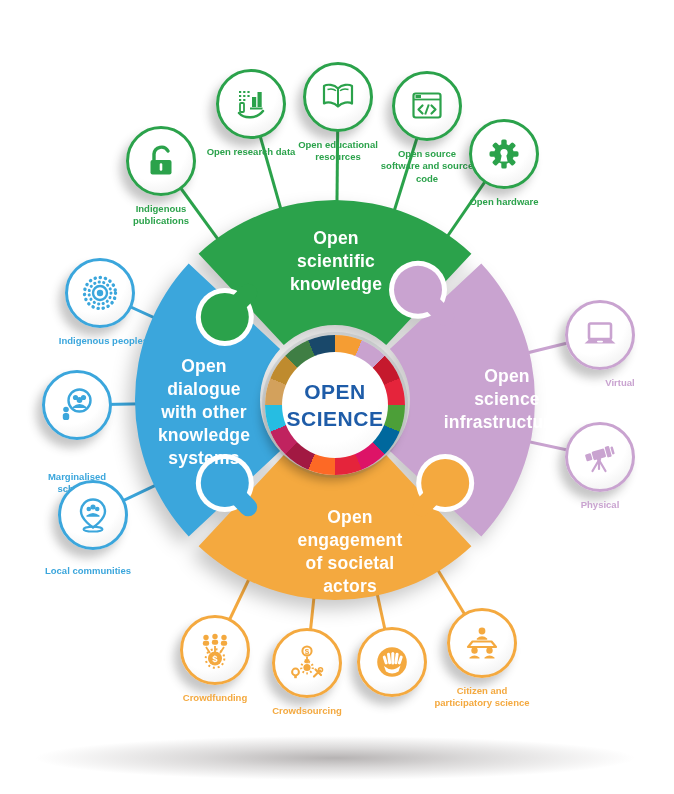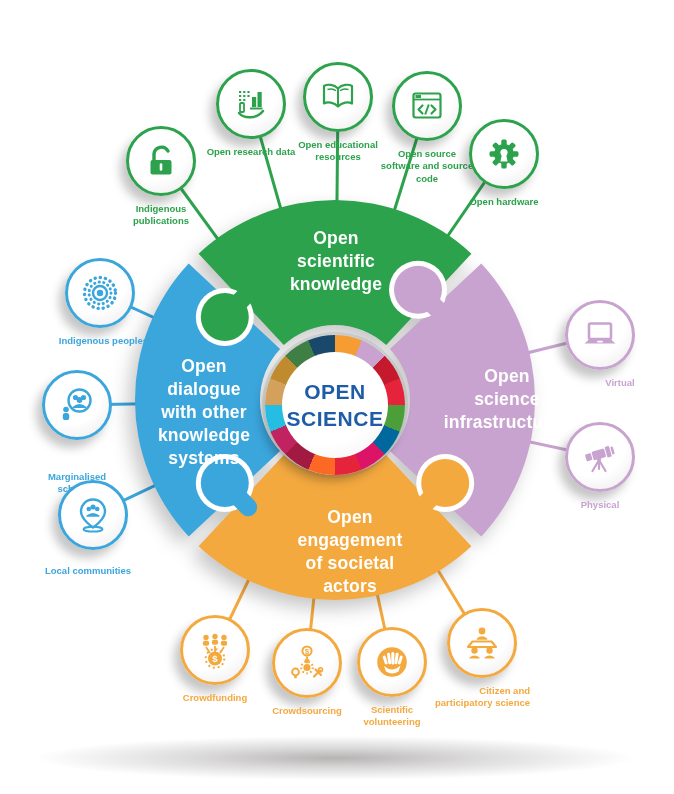--- a/index.html
+++ b/index.html
@@ -258,29 +258,28 @@
       <g fill="#fff">
         <rect x="11.7" y="13.5" width="3" height="9" rx="1.5" transform="rotate(-18 13.2 18)"></rect>
         <rect x="15.6" y="10.8" width="3" height="11.5" rx="1.5" transform="rotate(-8 17.1 16.5)"></rect>
         <rect x="19.3" y="10" width="3" height="12.5" rx="1.5"></rect>
         <rect x="23" y="10.8" width="3" height="11.5" rx="1.5" transform="rotate(8 24.5 16.5)"></rect>
         <rect x="26.8" y="13.5" width="3" height="9" rx="1.5" transform="rotate(18 28.3 18)"></rect>
         <path d="M12 24 q8 7 16.5 -0.5 l-2 6 q-6.5 4 -12.5 0 z"></path>
       </g>
     </svg>
   </div>
-  <div class="sat-label" style="left: 392px; top: 704px; color: rgb(244, 169, 63);">Scientific volunteering</div>
 
   <div class="sat" style="left: 447px; top: 608px; color: rgb(244, 169, 63);">
     <svg width="40" height="40" viewBox="0 0 40 40">
       <circle cx="20" cy="8" r="3.4" fill="currentColor"></circle>
       <path d="M14.8 15.5 q5.2 -4.4 10.4 0 v1.2 h-10.4 z" fill="currentColor"></path>
       <path d="M10.5 18.5 H29.5 L34 24 H6 Z" fill="none" stroke="currentColor" stroke-width="2.2" stroke-linejoin="round"></path>
       <circle cx="12.5" cy="27.5" r="3.2" fill="currentColor"></circle>
       <path d="M7.5 34.5 q5 -4.2 10 0 v1 h-10 z" fill="currentColor"></path>
       <circle cx="27.5" cy="27.5" r="3.2" fill="currentColor"></circle>
       <path d="M22.5 34.5 q5 -4.2 10 0 v1 h-10 z" fill="currentColor"></path>
     </svg>
   </div>
-  <div class="sat-label" style="left: 482px; top: 685px; color: rgb(244, 169, 63); text-align: right;">Citizen and participatory science</div>
+  <div class="sat-label" style="left: 482px; top: 685px; color: rgb(244, 169, 63);">Citizen and participatory science</div>
 
   <div class="ground-shadow"></div>
 </div>
 
 </body></html>

